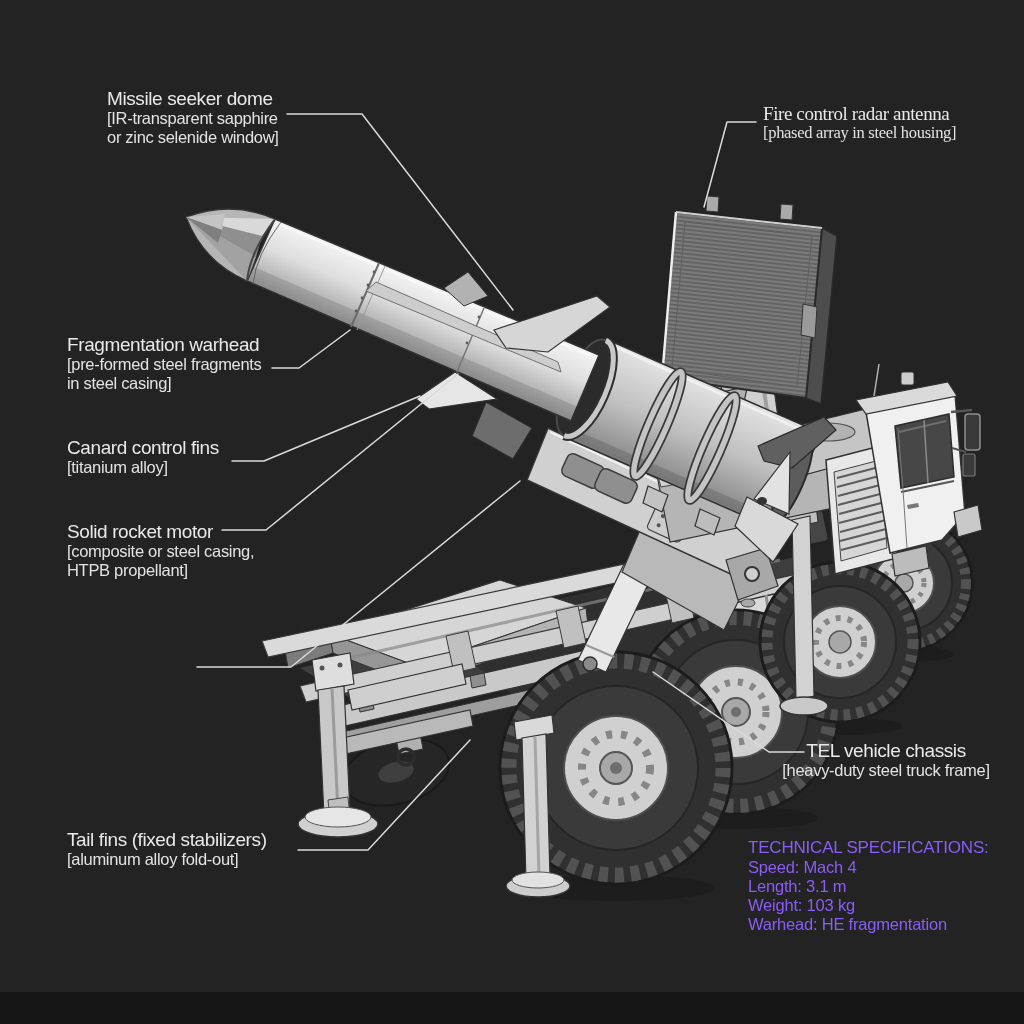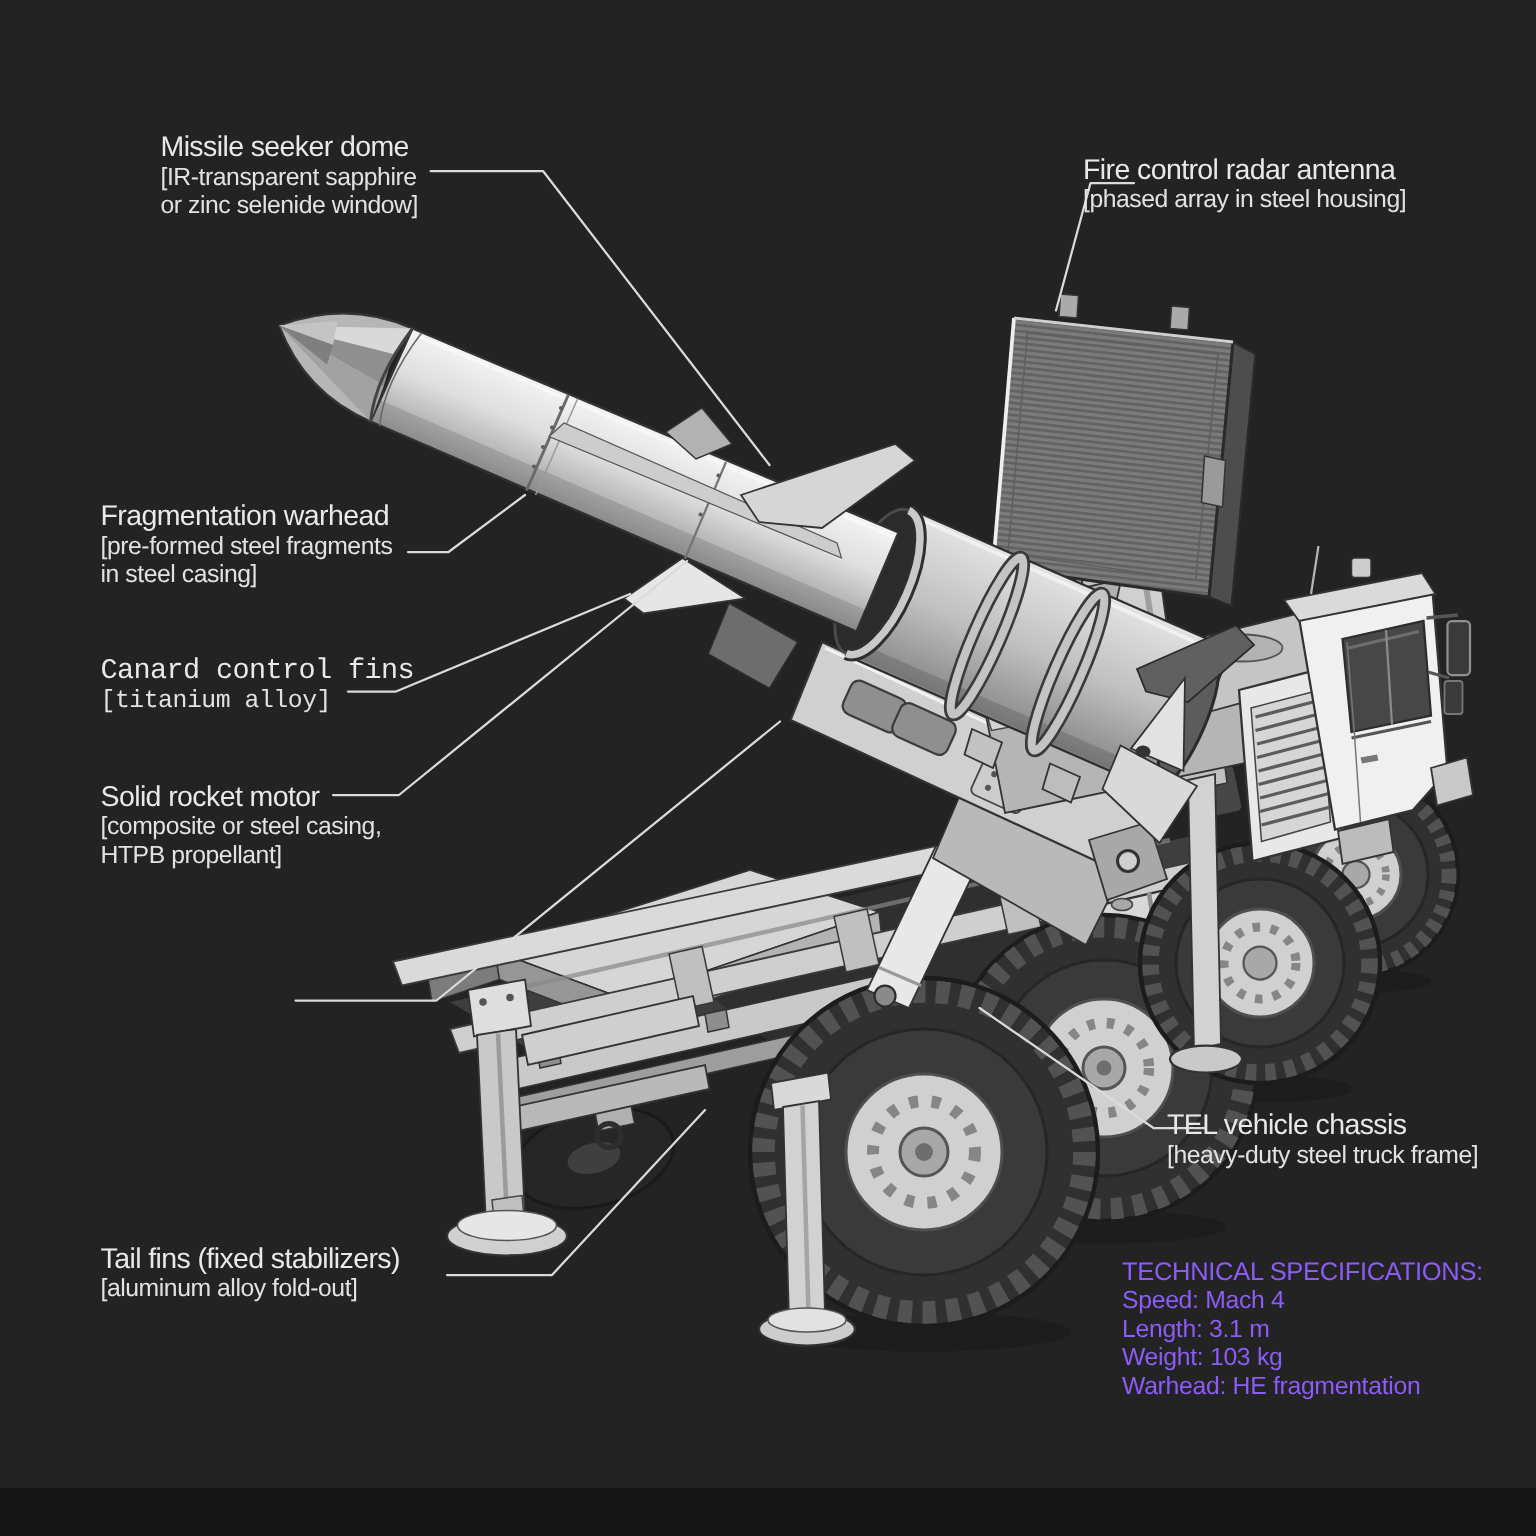--- a/index.html
+++ b/index.html
@@ -6,21 +6,21 @@
   #stage{
     position:relative;width:1024px;height:992px;margin:0 auto;
     background:#232323;overflow:hidden;
     font-family:"Liberation Sans",sans-serif;
   }
   #art{position:absolute;left:0;top:0;width:1024px;height:1024px;}
   .lbl{position:absolute;color:#e9e9e9;}
   .lbl span{display:block;}
   .lbl .t{font-size:19px;line-height:21px;letter-spacing:-0.4px;font-weight:500;}
   .lbl .s{font-size:16.5px;line-height:18.5px;letter-spacing:-0.3px;color:#e2e2e2;}
-  .lbl.center{}
+  .lbl.center{text-align:center;}
   #specs{position:absolute;left:748px;top:838px;color:#8b5cf6;}
   #specs .sp-title{font-size:17px;line-height:19.5px;letter-spacing:-0.2px;font-weight:500;}
   #specs .sp-line{font-size:16.5px;line-height:19.3px;letter-spacing:-0.2px;}
   #watermark{
     position:absolute;left:408px;top:498px;width:210px;text-align:center;
     font-size:22px;letter-spacing:0.5px;color:rgba(130,130,130,0.48);
   }
 </style>
 </head>
 <body>
@@ -314,32 +314,32 @@
       <polyline points="298,850 368,850 470,740"></polyline>
     </g>
   </svg>
 
   <div class="lbl" style="left:107px;top:88px;">
     <span class="t">Missile seeker dome</span>
     <span class="s">[IR-transparent sapphire</span>
     <span class="s">or zinc selenide window]</span>
   </div>
 
-  <div class="lbl" style="left:722px;top:103px;">
+  <div class="lbl" style="left:763px;top:103px;font-family:Liberation Serif, serif;">
     <span class="t">Fire control radar antenna</span>
     <span class="s">[phased array in steel housing]</span>
   </div>
 
   <div class="lbl" style="left:67px;top:334px;">
     <span class="t">Fragmentation warhead</span>
     <span class="s">[pre-formed steel fragments</span>
     <span class="s">in steel casing]</span>
   </div>
 
-  <div class="lbl" style="left:67px;top:437px;font-family:Liberation Mono, monospace;">
+  <div class="lbl" style="left:67px;top:437px;">
     <span class="t">Canard control fins</span>
     <span class="s">[titanium alloy]</span>
   </div>
 
   <div class="lbl" style="left:67px;top:521px;">
     <span class="t">Solid rocket motor</span>
     <span class="s">[composite or steel casing,</span>
     <span class="s">HTPB propellant]</span>
   </div>
 

